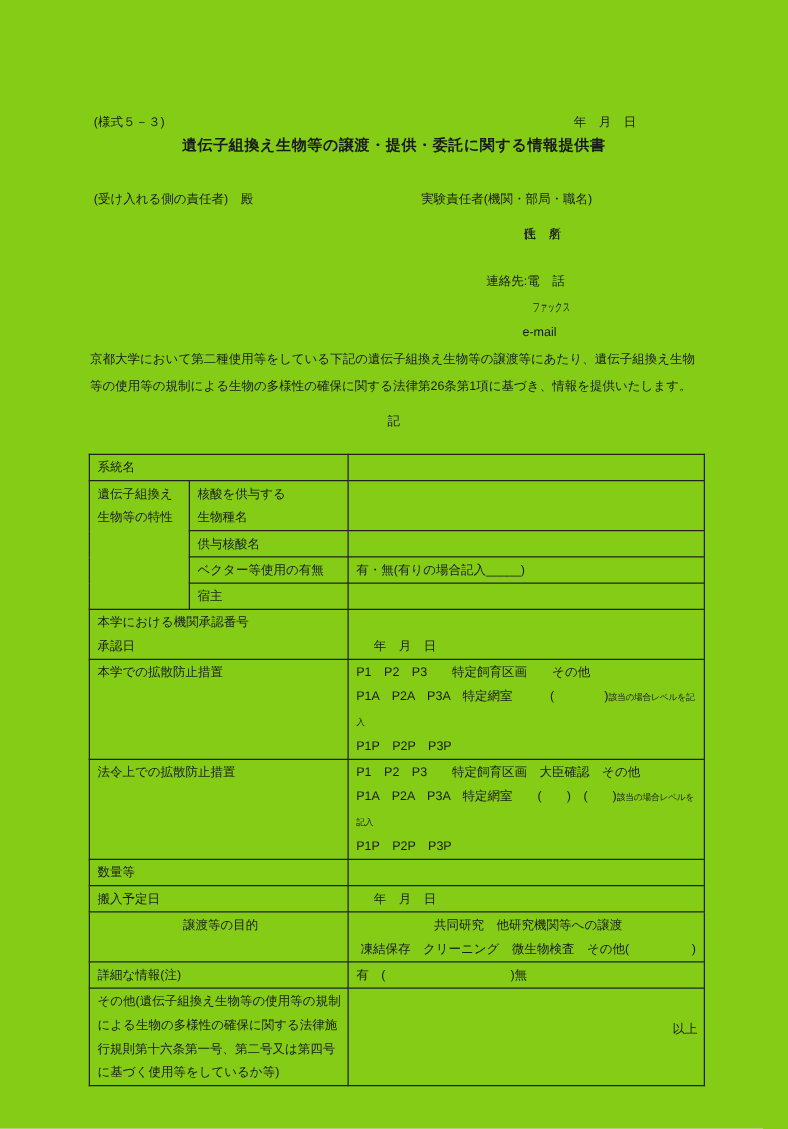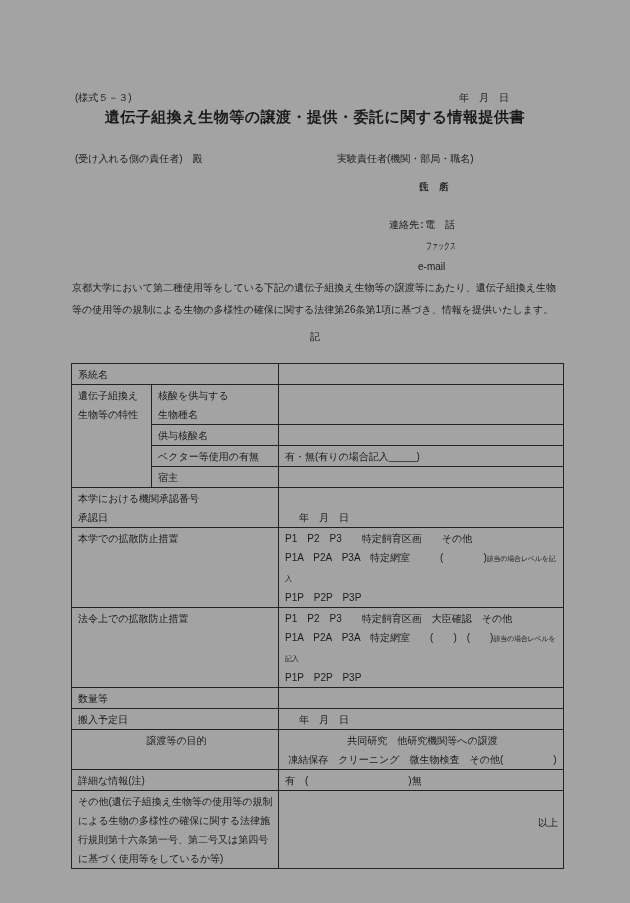--- a/index.html
+++ b/index.html
@@ -1,23 +1,23 @@
 <!DOCTYPE html>
 <html><head>
 <meta charset="utf-8">
 <style>
   html,body { margin:0; padding:0; background:#e8e8e8; }
   .page {
     position:relative; width:630px; height:903px; margin:0 auto;
-    background:#a3a3a3; color:#1a1a1a;
+    background:#84cc16; color:#1a1a1a;
     font-family:"Liberation Sans","DejaVu Sans",sans-serif;
     font-size:10px; overflow:hidden;
   }
   .abs { position:absolute; white-space:nowrap; }
-  .title { font-weight:bold; font-size:15px; letter-spacing:0.5px; text-align:center; width:630px; }
+  .title { font-weight:bold; font-size:12px; letter-spacing:0.5px; text-align:center; width:630px; }
   .center { text-align:center; width:630px; }
   .para { white-space:normal; line-height:22px; width:488px; }
   .small-fax { display:inline-block; transform:scaleX(0.62); transform-origin:left center; font-size:9.5px; }
   table.form {
     position:absolute; left:71px; top:363px;
     border-collapse:collapse; table-layout:fixed; width:492px;
   }
   table.form td {
     border:1px solid #222222; vertical-align:top;
     padding:1px 3px 0 6px; line-height:19px; font-size:10px;
@@ -35,21 +35,21 @@
 <div class="page">
 
   <div class="abs" style="left:75px; top:91px;">(様式５－３)</div>
   <div class="abs" style="left:459px; top:91px;">年　月　日</div>
   <div class="abs title" style="left:0; top:108px;">遺伝子組換え生物等の譲渡・提供・委託に関する情報提供書</div>
 
   <div class="abs" style="left:75px; top:152px;">(受け入れる側の責任者)　殿</div>
   <div class="abs" style="left:337px; top:152px;">実験責任者(機関・部局・職名)</div>
   <div class="abs" style="left:419px; top:180px;">住　所</div>
   <div class="abs" style="left:419px; top:180px;">氏　名</div>
-  <div class="abs" style="left:389px; top:218px;font-family:Liberation Mono, monospace;">連絡先:電　話</div>
+  <div class="abs" style="left:389px; top:218px;">連絡先:電　話</div>
   <div class="abs" style="left:426px; top:240px;"><span class="small-fax">ファックス</span></div>
   <div class="abs" style="left:418px; top:261px;">e-mail</div>
 
   <div class="abs para" style="left:72px; top:277px;">
     <span>京都大学において第二種使用等をしている下記の遺伝子組換え生物等の譲渡等にあたり、遺伝子組換え生物等</span><span>の使用等の規制による生物の多様性の確保に関する法律第26条第1項に基づき、情報を提供いたします。</span>
   </div>
 
   <div class="abs center" style="left:0; top:330px;">記</div>
 
   <table class="form">

